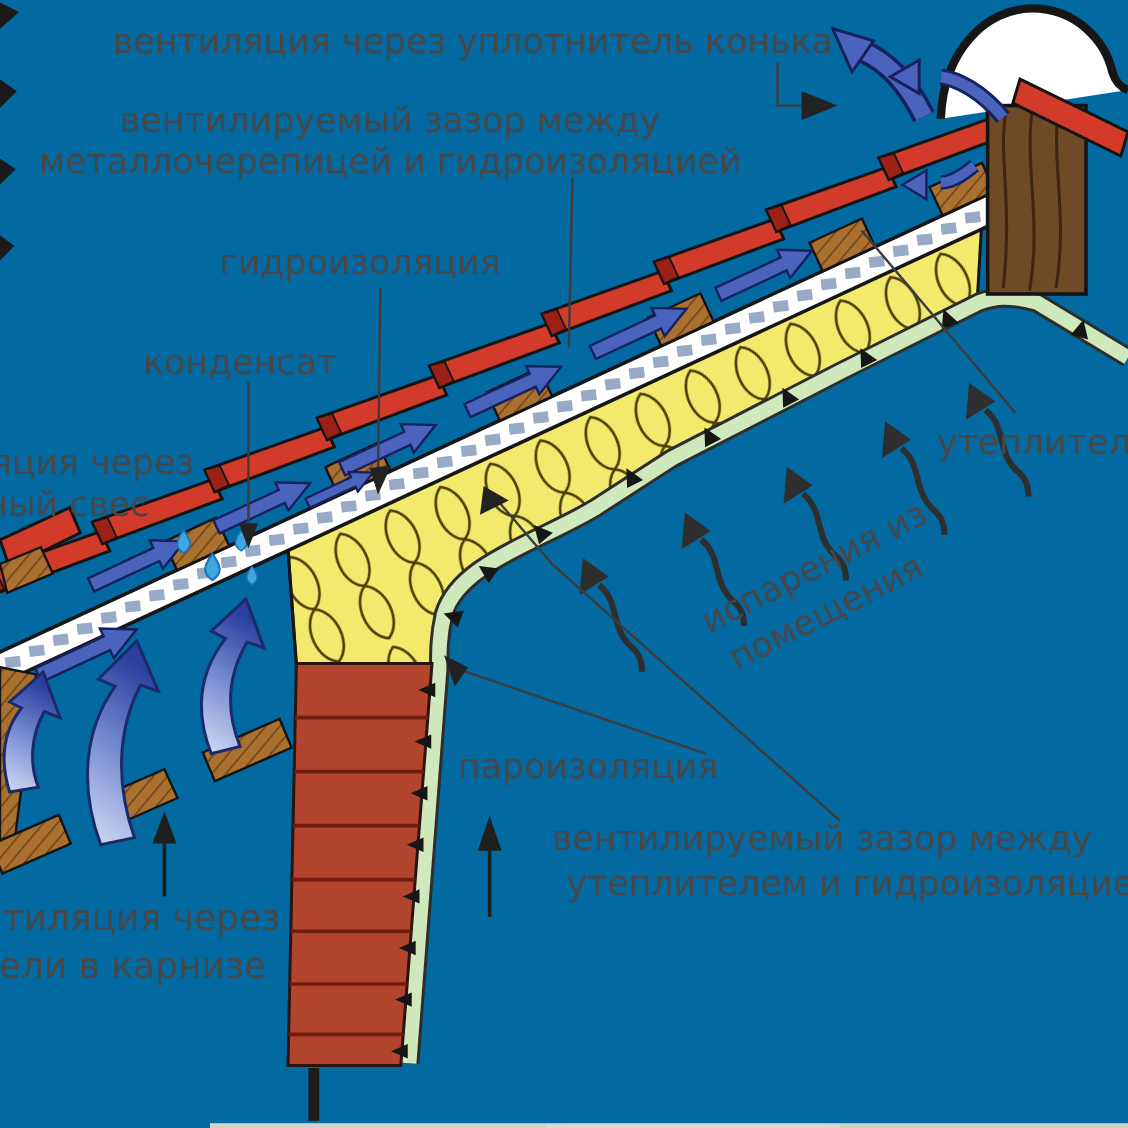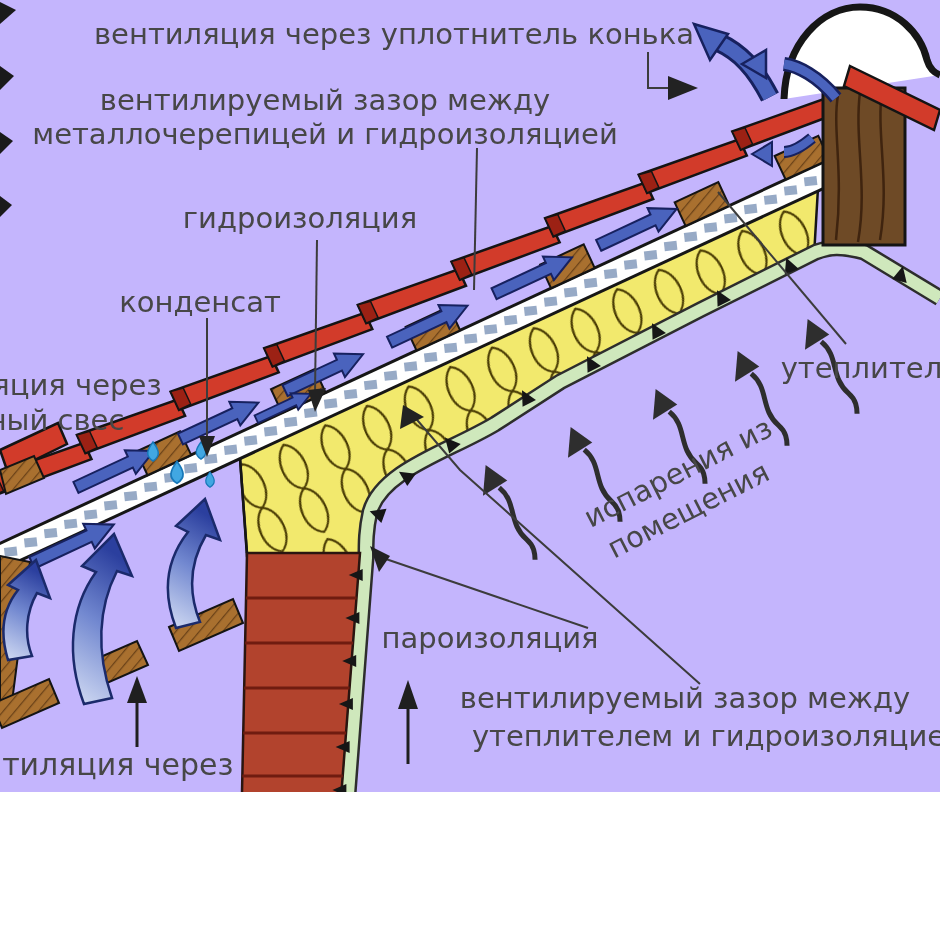--- a/index.html
+++ b/index.html
@@ -1,16 +1,16 @@
 <!DOCTYPE html>
 <html><head>
 <meta charset="utf-8">
 <style>
   html,body{margin:0;padding:0;background:#ffffff;}
-  .stage{position:relative;width:940px;height:792px;background:#c4b5fd;overflow:hidden;
+  .stage{position:relative;width:940px;height:940px;background:#0369a1;overflow:hidden;
          font-family:"DejaVu Sans", sans-serif;}
   svg{position:absolute;left:0;top:0;}
   text.lbl{fill:#474747;font-family:"DejaVu Sans", sans-serif;font-size:29px;}
   text.lbl-big{fill:#474747;font-family:"DejaVu Sans", sans-serif;font-size:30px;}
 </style>
 </head>
 <body>
 
 <div class="stage">
 <svg id="cv" width="940" height="940" viewBox="0 0 940 940">

